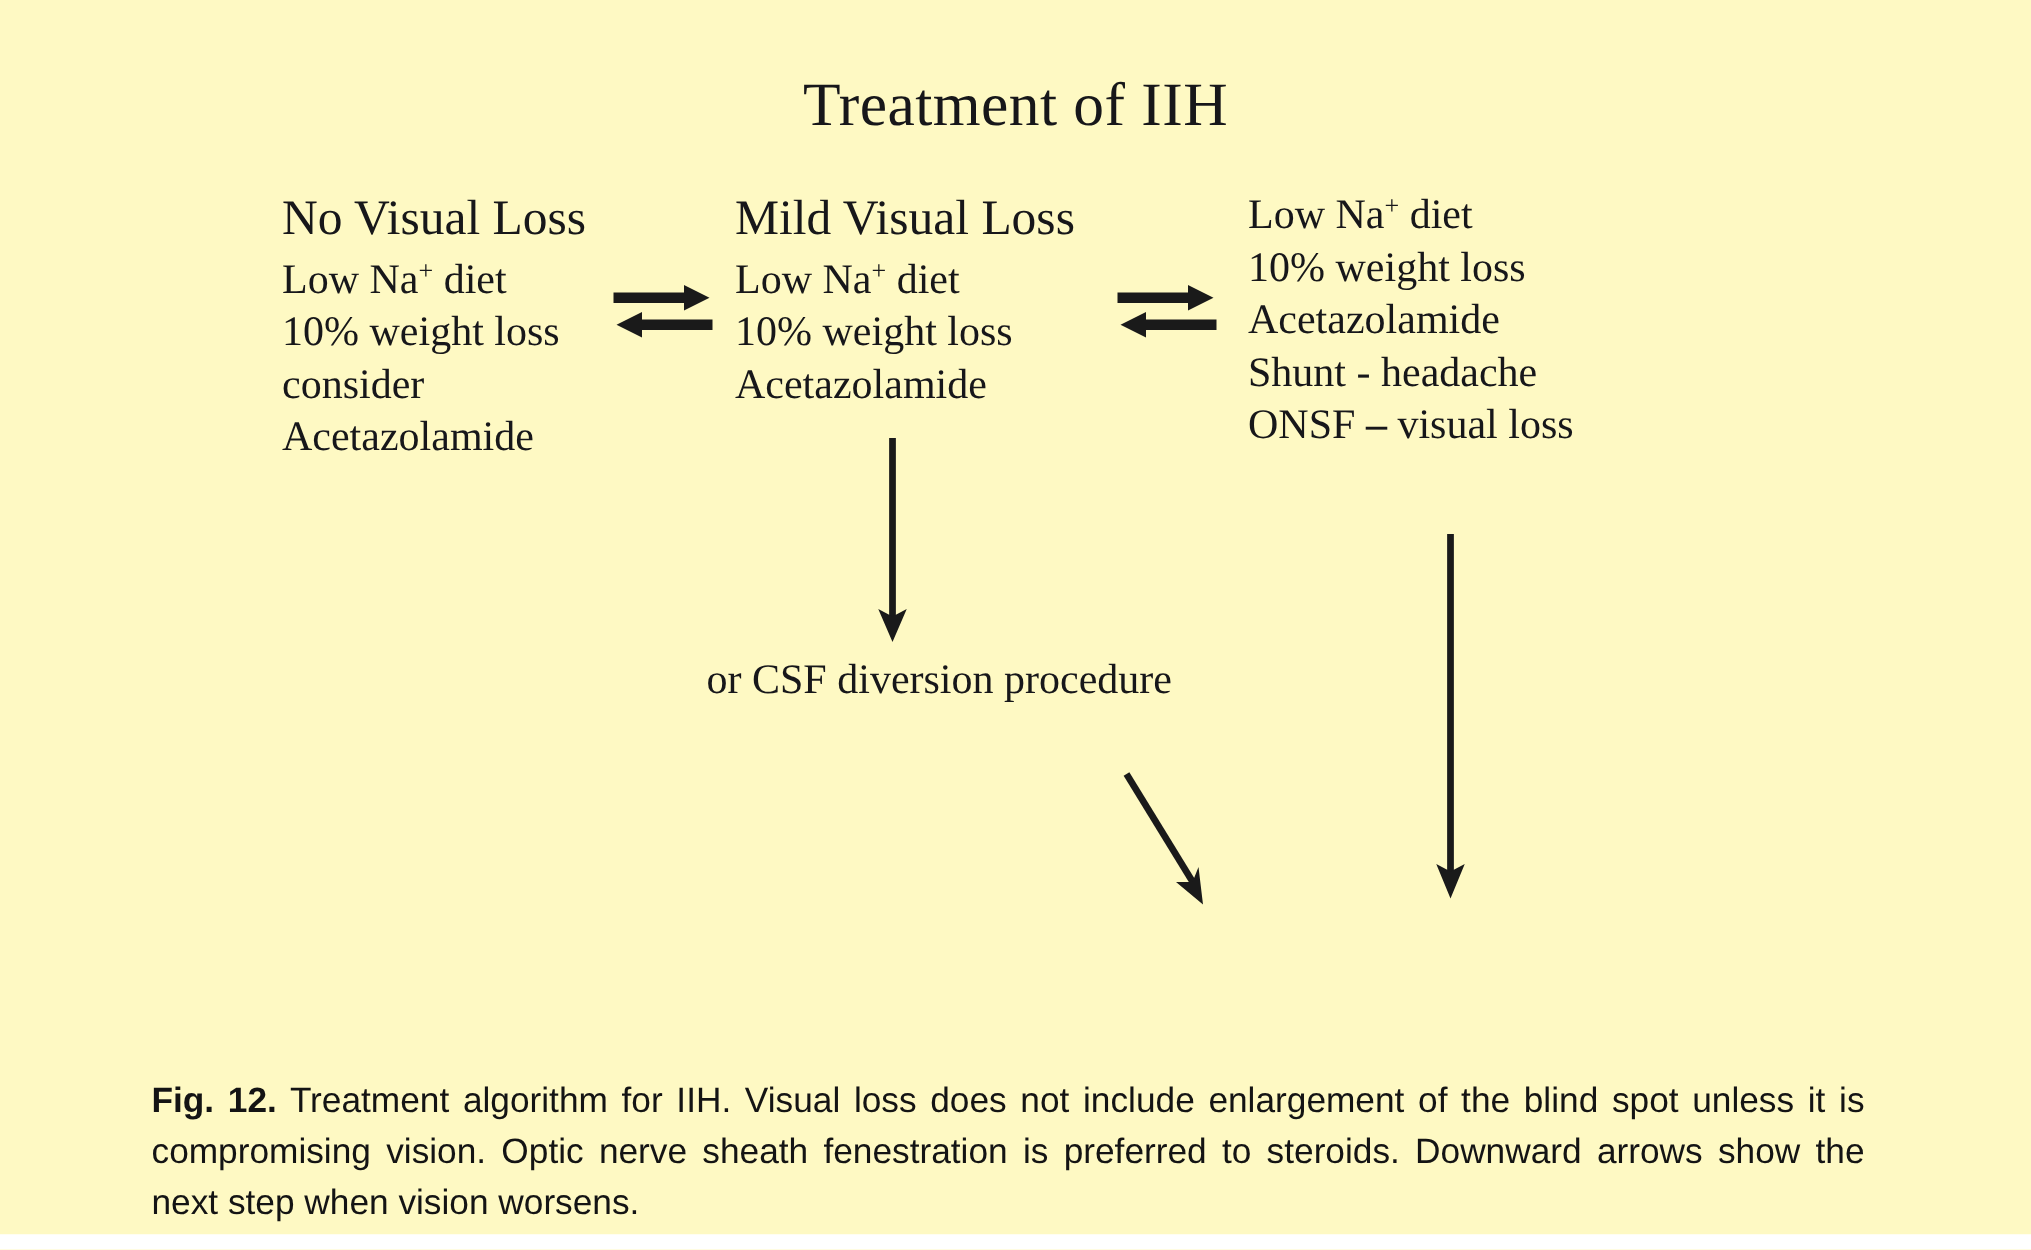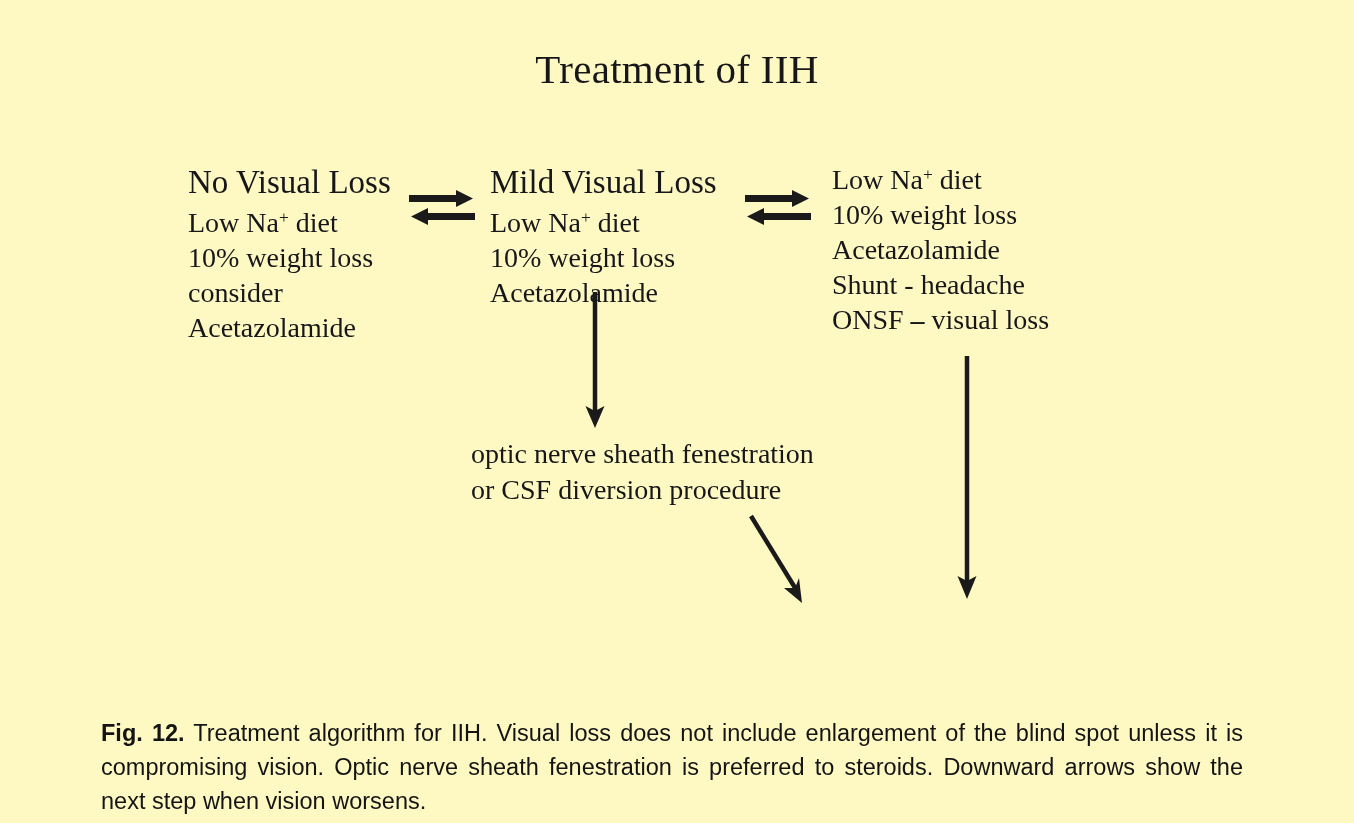--- a/index.html
+++ b/index.html
@@ -29,21 +29,20 @@
     font-size: 41px;
     line-height: 50px;
     letter-spacing: 0.3px;
     color: #17171a;
   }
 
   
   .column {
     position: absolute;
     white-space: nowrap;
-    margin-top: 36px;
   }
   .col-heading {
     font-family: "Liberation Serif", "DejaVu Serif", serif;
     font-size: 33px;
     line-height: 41px;
     color: #17171a;
     margin-bottom: 2px;
   }
   .col-line {
     font-family: "Liberation Serif", "DejaVu Serif", serif;
@@ -154,21 +153,20 @@
     <line x1="15" y1="0" x2="15" y2="228" stroke="#1a1a1a" stroke-width="4.5"></line>
     <path d="M15 243 L5.5 220 L15 225 L24.5 220 Z" fill="#1a1a1a"></path>
   </svg>
 
   <svg class="arrow-svg" style="left:742px; top:508px;" width="74" height="100" viewBox="0 0 74 100">
     <line x1="9" y1="8" x2="55" y2="83" stroke="#1a1a1a" stroke-width="4.5"></line>
     <path d="M60 95 L42 80 L53 80 L57 70 Z" fill="#1a1a1a"></path>
   </svg>
 
   <div class="prose" style="left:471px; top:436px;">
-    <div>optic nerve sheath fenestration</div>
     <div>or CSF diversion procedure</div>
   </div>
 
 
   <div class="caption">
     <span class="fig-label">Fig. 12.</span>
     <span class="fig-body">Treatment algorithm for IIH. Visual loss does not include enlargement of the blind spot unless it is compromising vision. Optic nerve sheath fenestration is preferred to steroids. Downward arrows show the next step when vision worsens.</span>
   </div>
 
 </div>

